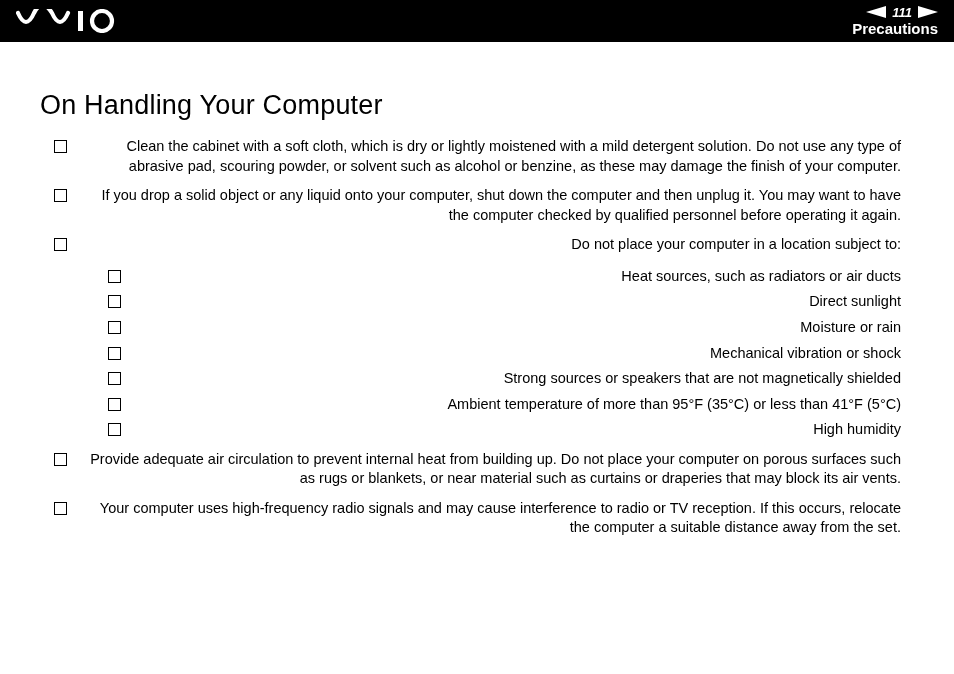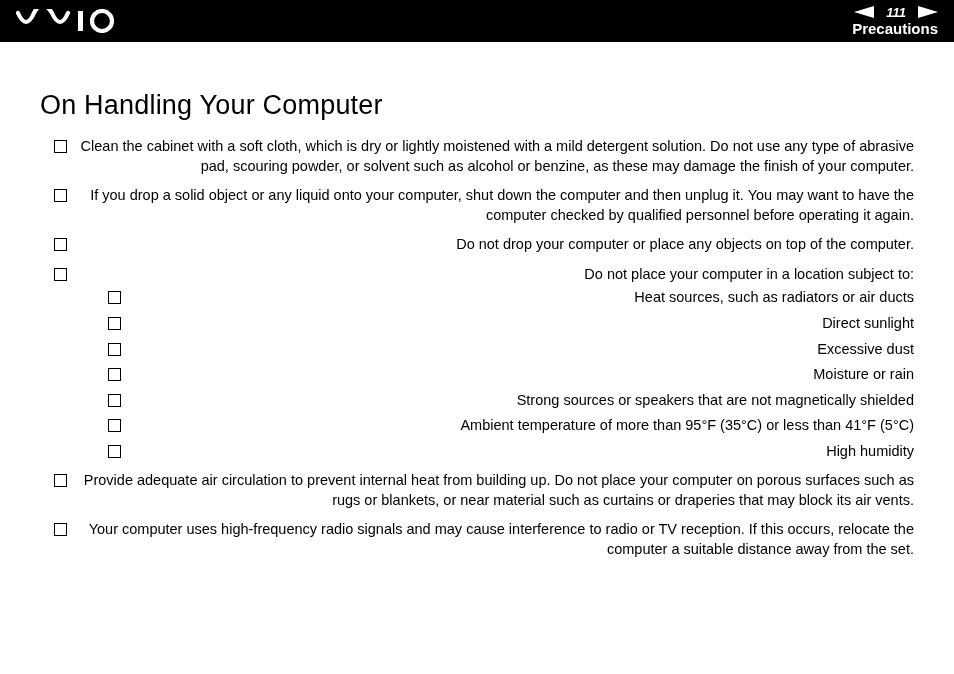--- a/index.html
+++ b/index.html
@@ -31,45 +31,45 @@
   .page-nav {
     display: flex;
     align-items: center;
     gap: 0;
     line-height: 1;
   }
   .page-num {
     font-weight: bold;
     font-style: italic;
     font-size: 13px;
-    padding: 0 12px;
+    padding: 0 6px;
   }
   .arrow-left, .arrow-right { display:inline-block; }
   .arrow-left svg, .arrow-right svg { display:block; }
   .section-label {
     font-weight: bold;
     font-size: 15px;
   }
   .content {
-    padding: 48px 40px 20px 40px;
+    padding: 48px 53px 20px 40px;
   }
   h1 {
     font-size: 27px;
     font-weight: 400;
     margin-bottom: 16px;
     letter-spacing: 0.2px;
   }
   ul.top {
     list-style: none;
     padding-left: 14px;
   }
   ul.sub {
     list-style: none;
     padding-left: 28px;
-    margin-top: 4px;
+    margin-top: 12px;
   }
   li.item {
     position: relative;
     padding-left: 26px;
     font-size: 14.5px;
     line-height: 1.35;
     margin-bottom: 10px;
     text-align: right;
   }
   ul.sub li.item {
@@ -114,28 +114,27 @@
     </div>
     <div class="section-label">Precautions</div>
   </div>
 </div>
 
 <div class="content">
   <h1>On Handling Your Computer</h1>
   <ul class="top">
     <li class="item"><span>Clean the cabinet with a soft cloth, which is dry or lightly moistened with a mild detergent solution. Do not use any type of abrasive pad, scouring powder, or solvent such as alcohol or benzine, as these may damage the finish of your computer.</span></li>
     <li class="item"><span>If you drop a solid object or any liquid onto your computer, shut down the computer and then unplug it. You may want to have the computer checked by qualified personnel before operating it again.</span></li>
-    <li class="item"><span>Do not drop your computer or place any objects on top of the computer.</span></li>
     <li class="item">
       <span>Do not place your computer in a location subject to:</span>
       <ul class="sub">
         <li class="item"><span>Heat sources, such as radiators or air ducts</span></li>
         <li class="item"><span>Direct sunlight</span></li>
-        <li class="item"><span>Excessive dust</span></li>
         <li class="item"><span>Moisture or rain</span></li>
+        <li class="item"><span>Mechanical vibration or shock</span></li>
         <li class="item"><span>Strong sources or speakers that are not magnetically shielded</span></li>
         <li class="item"><span>Ambient temperature of more than 95°F (35°C) or less than 41°F (5°C)</span></li>
         <li class="item"><span>High humidity</span></li>
       </ul>
     </li>
     <li class="item"><span>Provide adequate air circulation to prevent internal heat from building up. Do not place your computer on porous surfaces such as rugs or blankets, or near material such as curtains or draperies that may block its air vents.</span></li>
     <li class="item"><span>Your computer uses high-frequency radio signals and may cause interference to radio or TV reception. If this occurs, relocate the computer a suitable distance away from the set.</span></li>
   </ul>
 </div>
 

